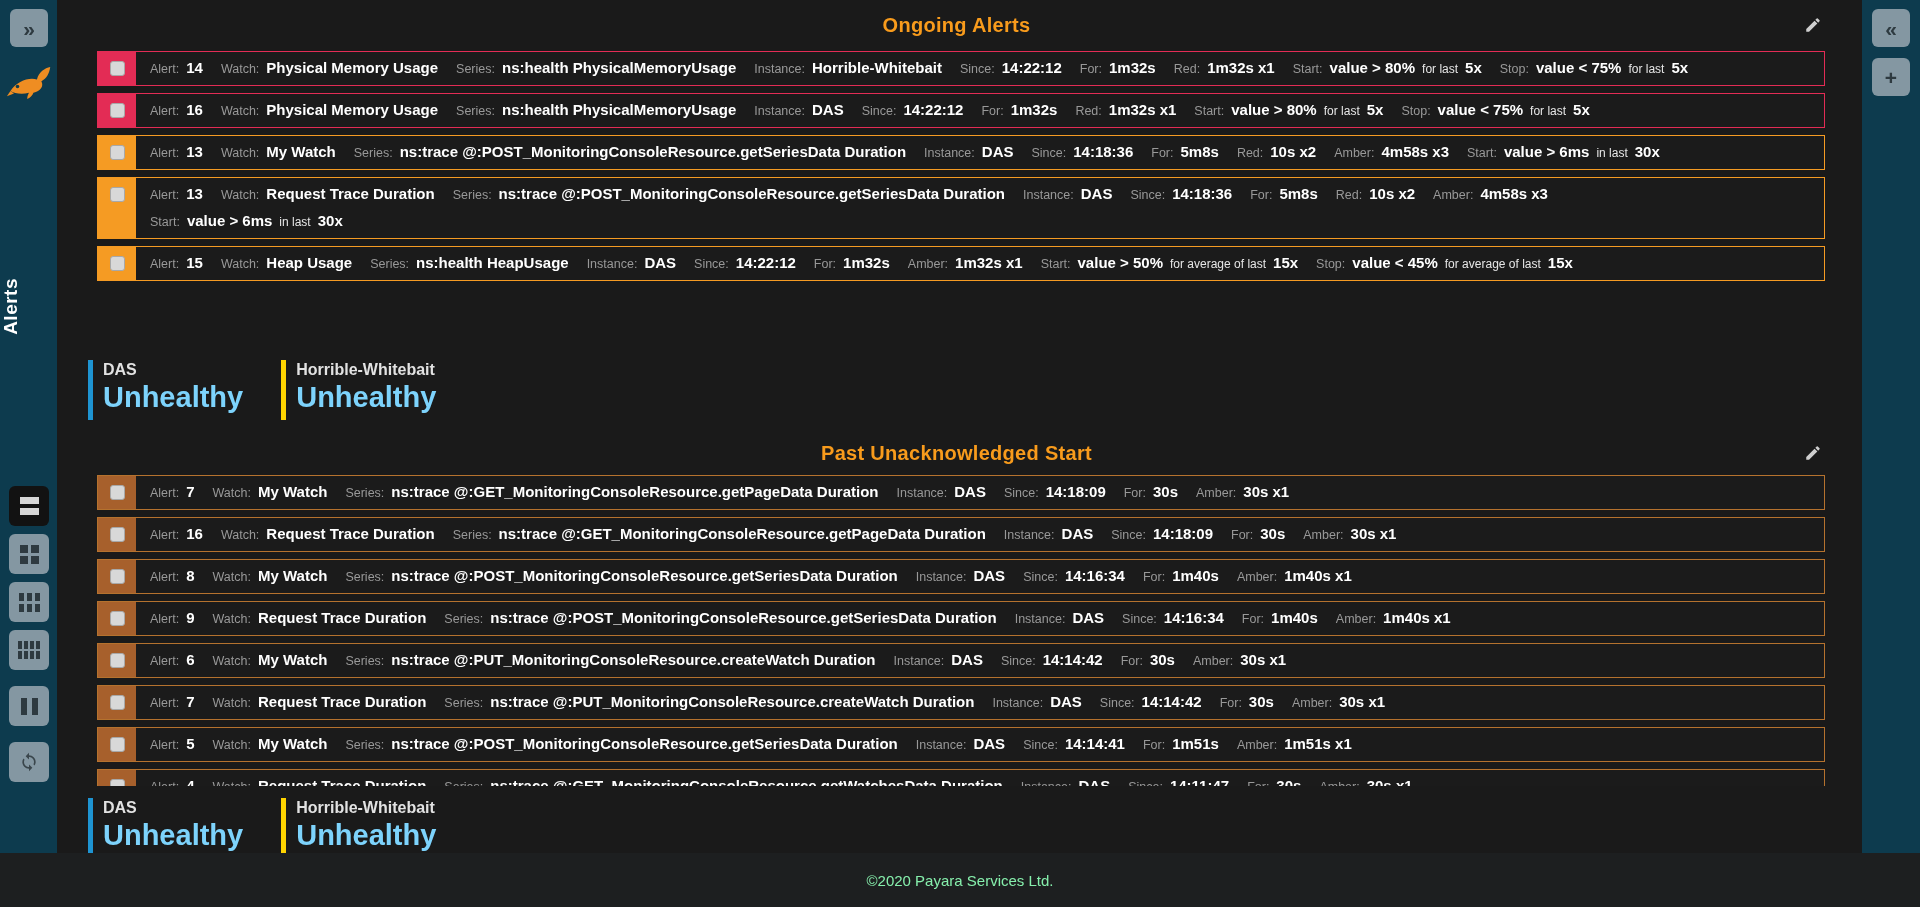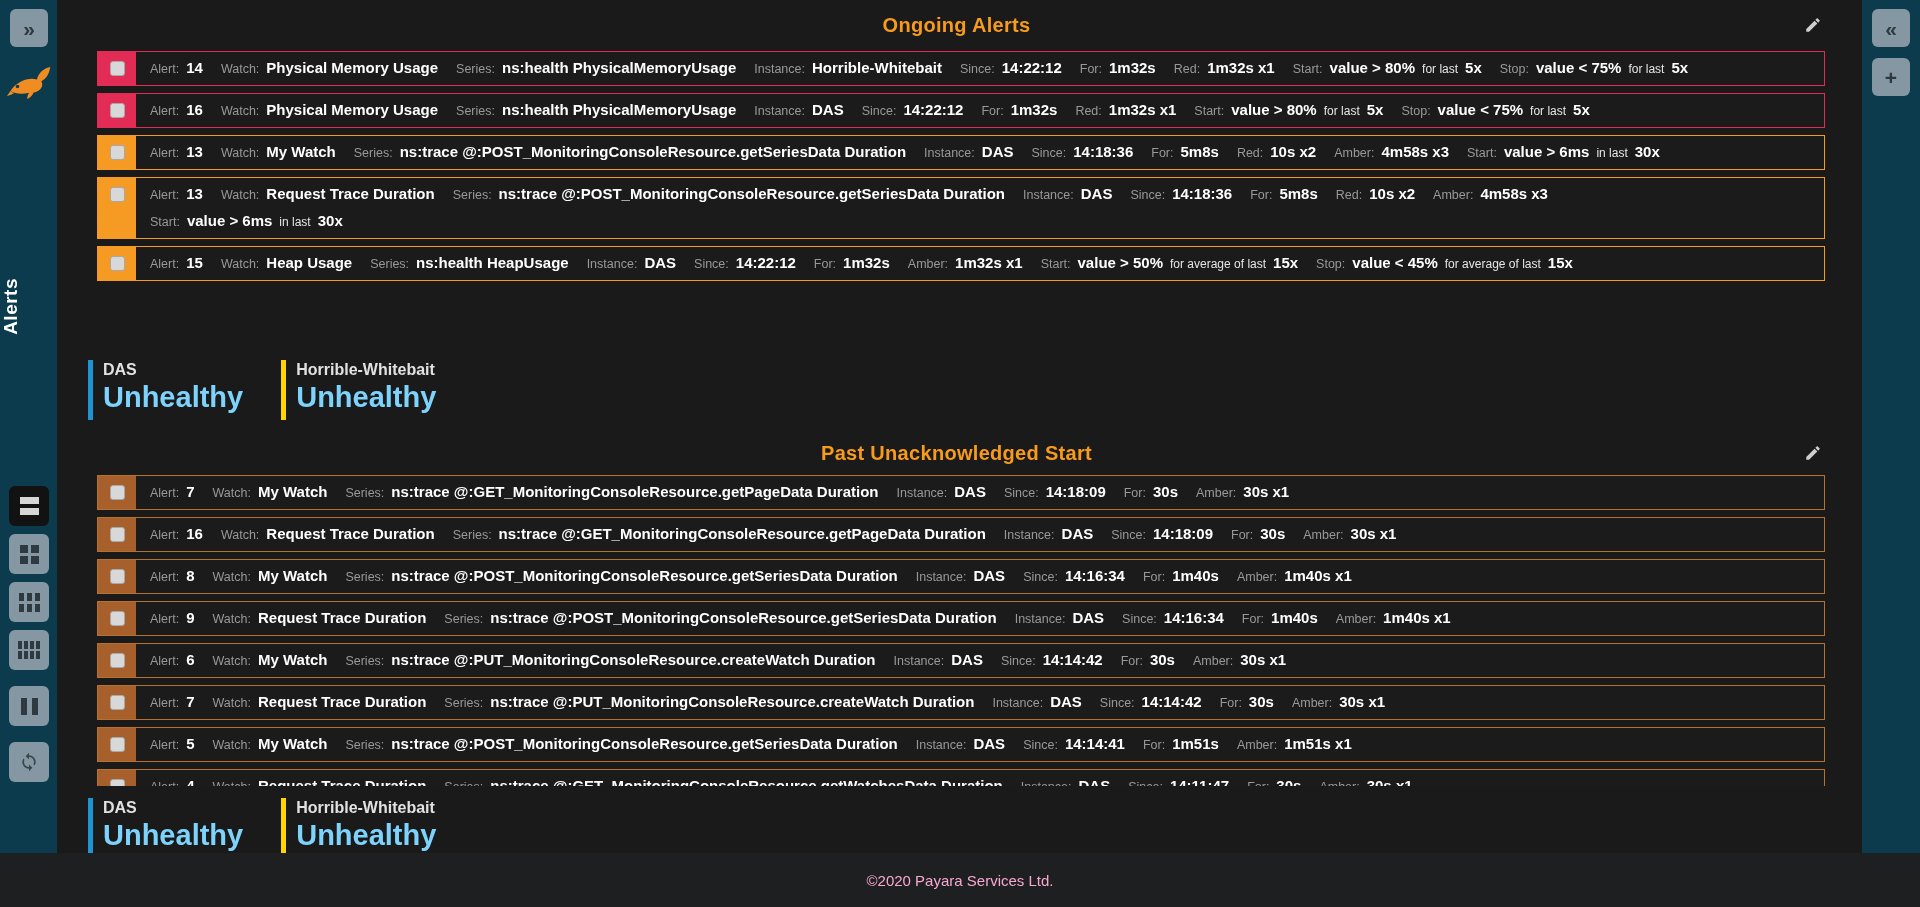--- a/index.html
+++ b/index.html
@@ -98,21 +98,21 @@
   .hblock { display: flex; }
   .hbar { width: 5px; }
   .htxt { margin-left: 10px; }
   .hname { color: #e2e2e2; font-size: 16px; font-weight: bold; line-height: 20px; }
   .hstatus { color: #7dd3fc; font-size: 29px; font-weight: bold; line-height: 34px; }
 
   
   footer {
     height: 54px; background: #1d1f20; flex: 0 0 auto;
     display: flex; align-items: center; justify-content: center;
-    color: #f9a8d4; font-size: 15px;
+    color: #86efac; font-size: 15px;
   }
 </style>
 </head>
 <body>
 
 <div class="main">
 
   <aside class="sb sb-left">
     <button class="sq-btn">
       <span>»</span>

